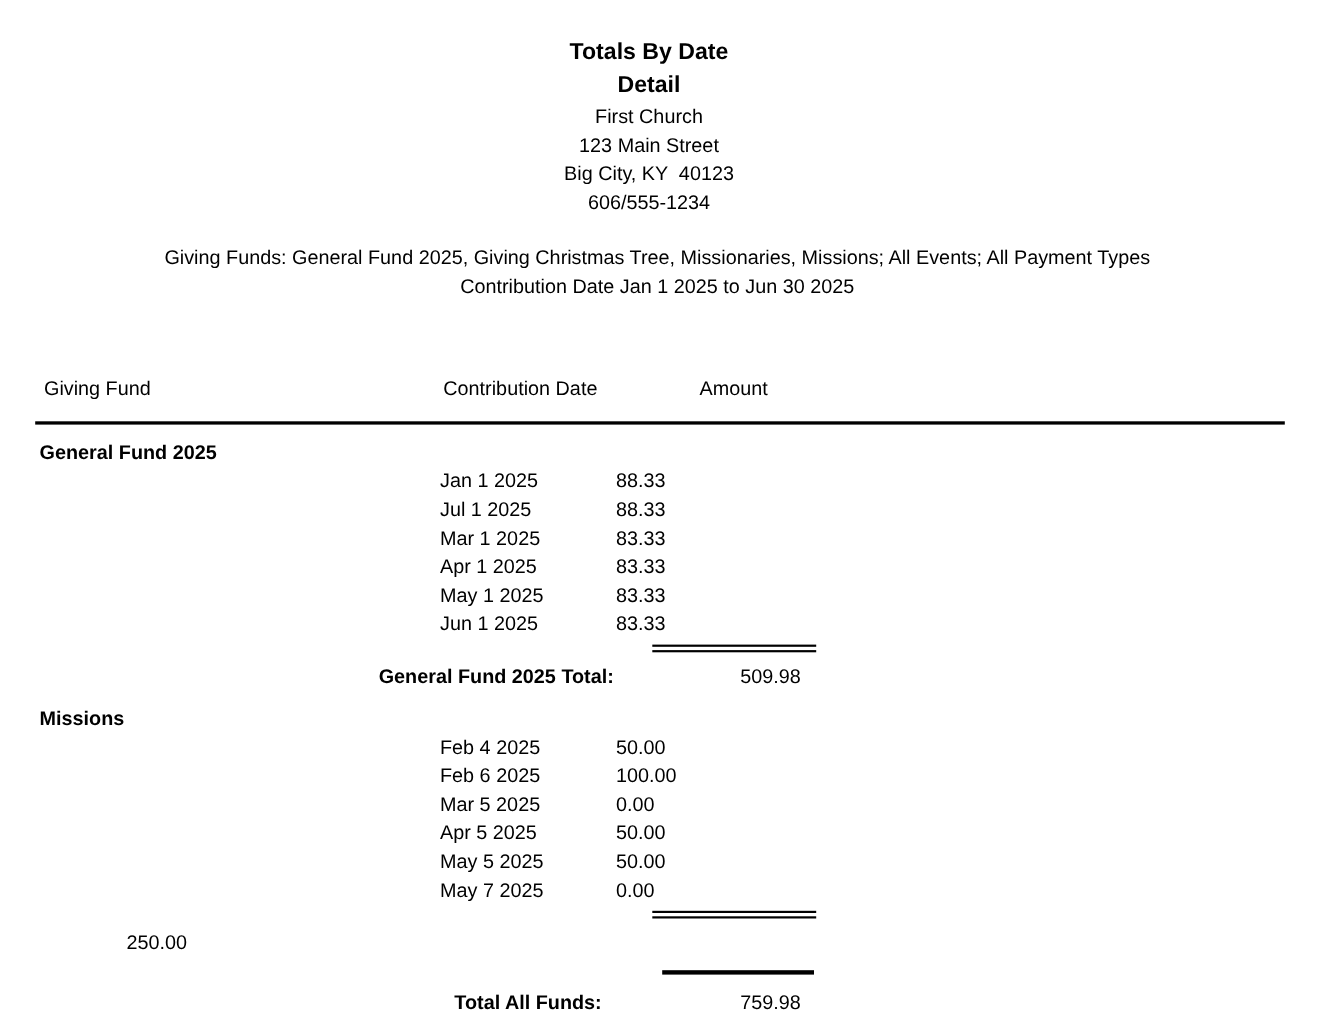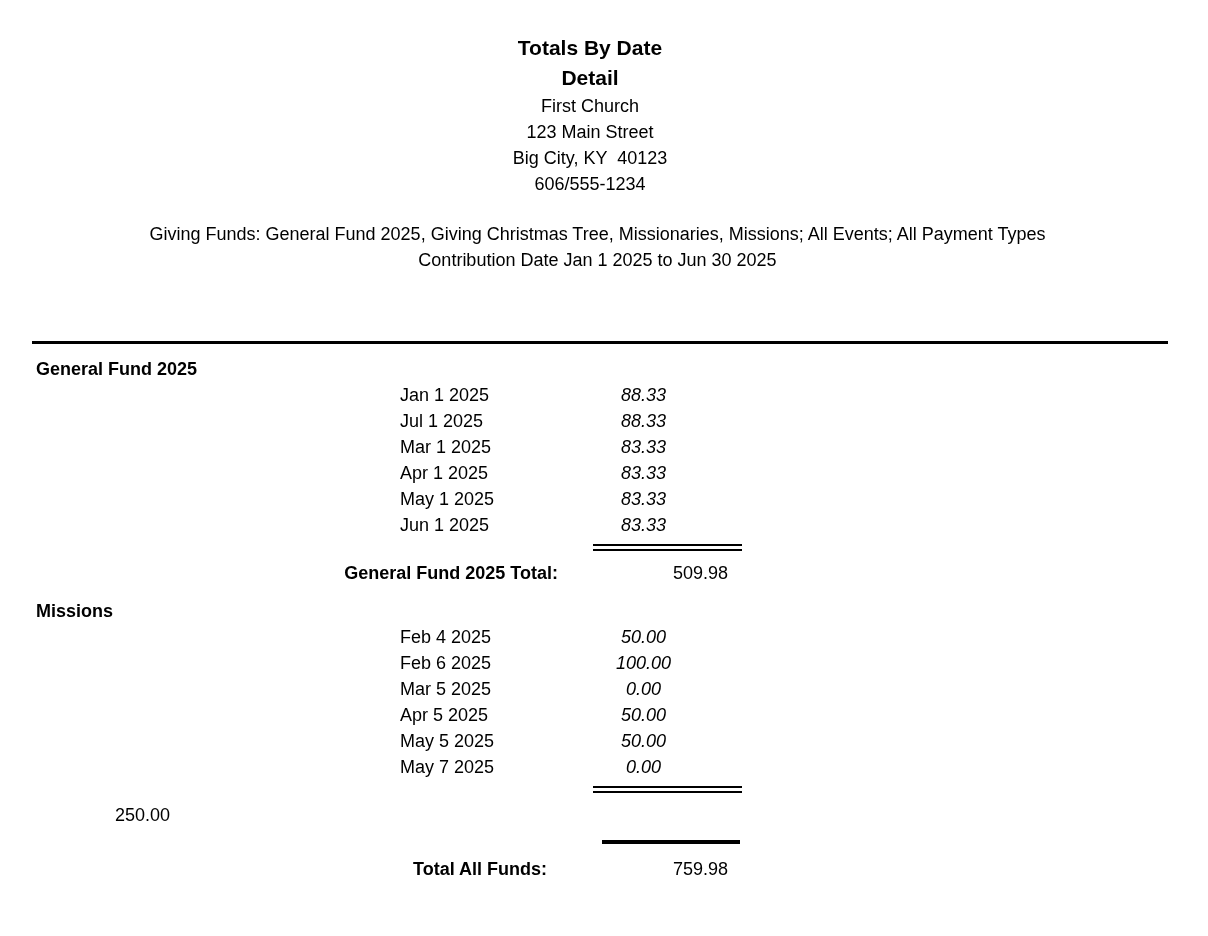--- a/index.html
+++ b/index.html
@@ -32,21 +32,21 @@
   .rule-double { margin-left: 593px; width: 149px; height: 3px;
                  border-top: 2px solid #000; border-bottom: 2px solid #000; margin-top: 6px; }
   .rule-thick  { margin-left: 602px; width: 138px; border-top: 4px solid #000; margin-top: 12px; }
 
   .row { display: flex; height: 26px; align-items: center; font-size: 18px; }
   .row > div { white-space: pre; }
   .section-row { margin-top: 12px; }
   .c-fundname { padding-left: 36px; font-weight: bold; }
   .spacer { width: 400px; }
   .c-date { width: 160px; }
-  .c-amt  { width: 167px; text-align: center; font-style: italic; }
+  .c-amt  { width: 167px; text-align: left; }
   .total-row { margin-top: 9px; }
   .c-tlabel { width: 558px; text-align: right; font-weight: bold; box-sizing: border-box; }
   .c-tamt   { width: 170px; text-align: right; }
   .grand-total-row { margin-top: 12px; }
   .grand-total-row .c-tlabel { padding-right: 11px; }
 </style>
 </head>
 <body>
 
 <div class="page">
@@ -60,20 +60,25 @@
     <div class="org-line">606/555-1234</div>
   </header>
 
   <div class="filters">
     <div>Giving Funds: General Fund 2025, Giving Christmas Tree, Missionaries, Missions; All Events; All Payment Types</div>
     <div>Contribution Date Jan 1 2025 to Jun 30 2025</div>
   </div>
 
   <div class="report-table">
 
+    <div class="cols">
+      <span class="col-h-fund">Giving Fund</span>
+      <span class="col-h-date">Contribution Date</span>
+      <span class="col-h-amount">Amount</span>
+    </div>
 
     <div class="rule-full"></div>
 
     <div id="sections">
         <div class="row section-row">
           <div class="c-fundname">General Fund 2025</div>
         </div>
         <div class="row">
           <div class="spacer"></div>
           <div class="c-date">Jan 1 2025</div>

